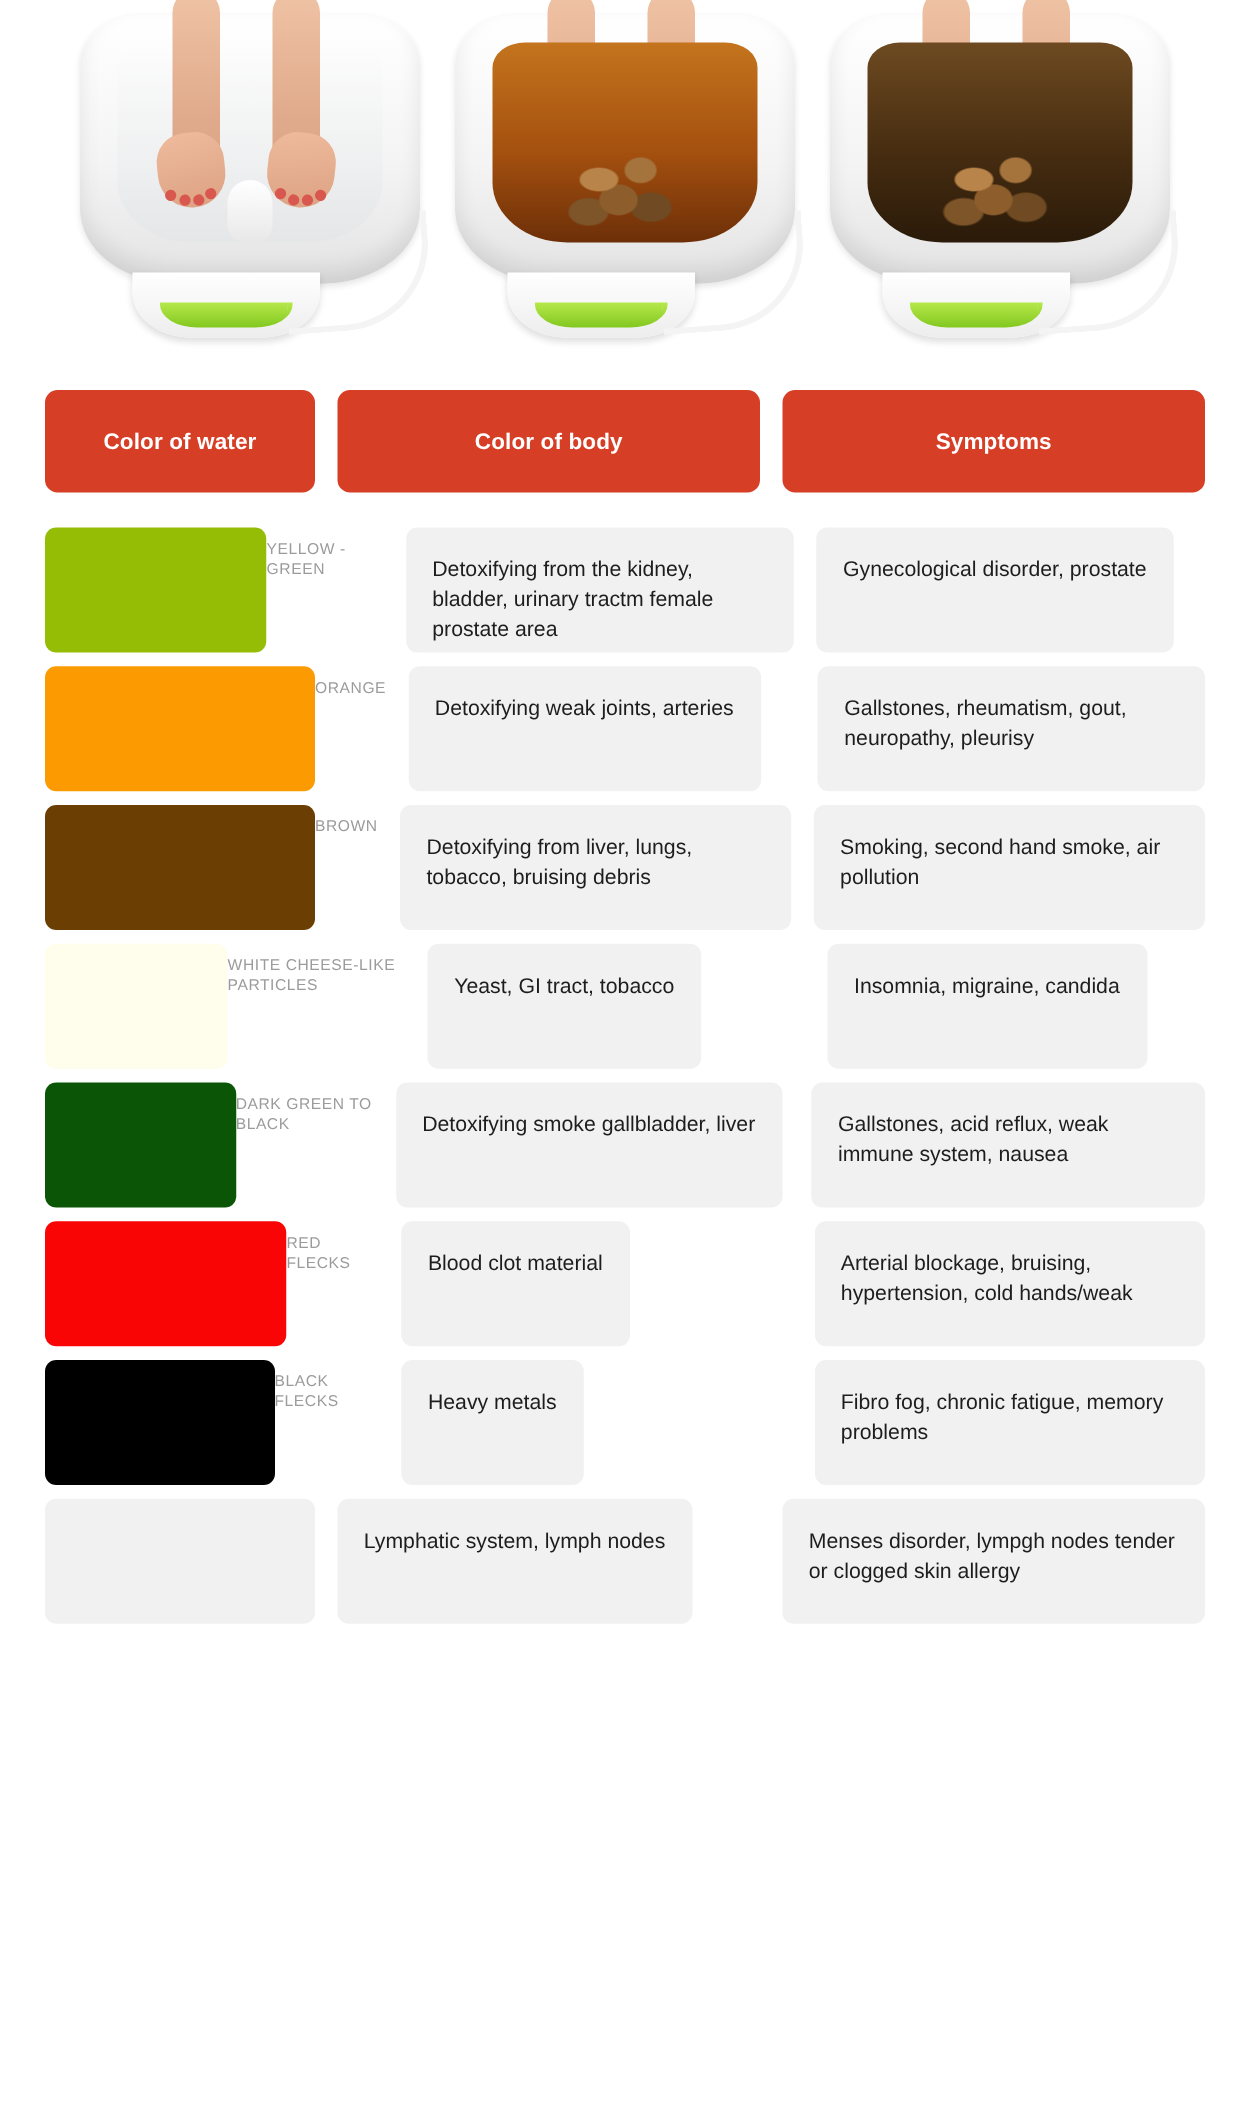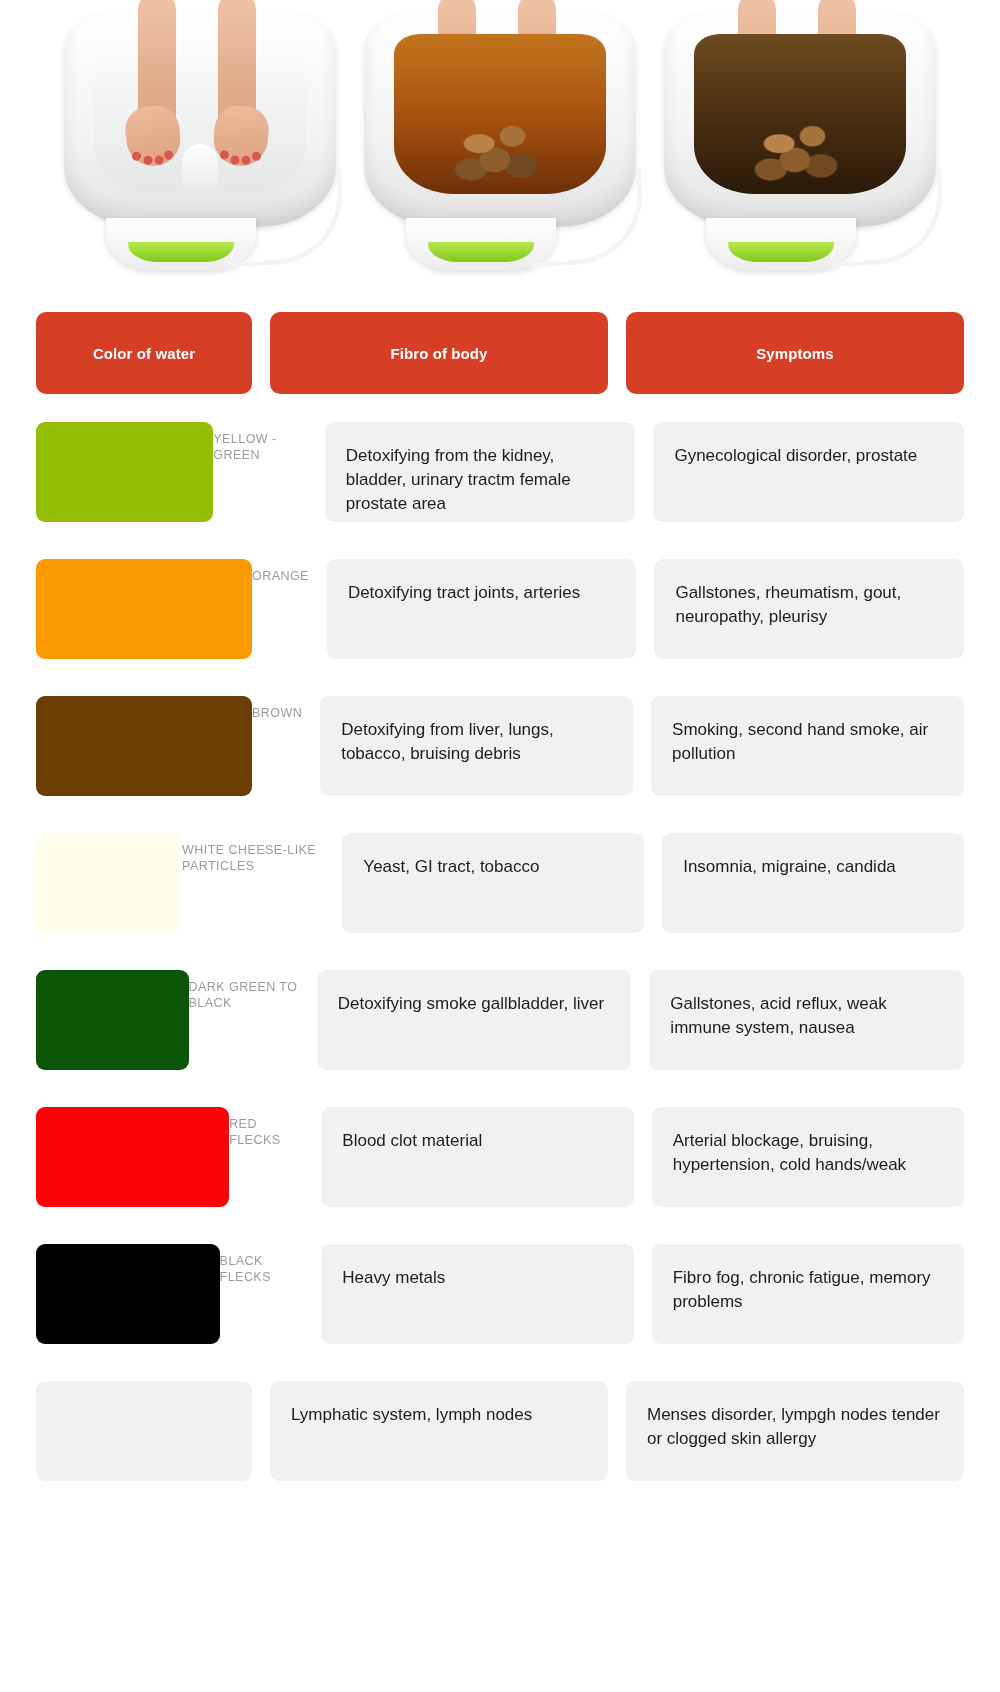--- a/index.html
+++ b/index.html
@@ -136,21 +136,21 @@
   .cell-text  { flex: 1 1 0; min-width: 0; }
 
   .hdr {
     background: #d63e25;
     color: #ffffff;
     border-radius: 10px;
     height: 82px;
     display: flex;
     align-items: center;
     justify-content: center;
-    font-size: 15px;
+    font-size: 18px;
     font-weight: bold;
     letter-spacing: .1px;
   }
 
   .data-row { margin-bottom: 11px; }
   .swatch-col { flex: 0 0 216px; display: flex; flex-direction: row; }
   .swatch {
     height: 100px;
     border-radius: 9px;
     width: 216px;
@@ -166,21 +166,21 @@
   }
   .info {
     background: #f1f1f1;
     border-radius: 9px;
     padding: 22px 22px 22px 21px;
     font-size: 17px;
     line-height: 1.42;
     color: #1d1d1d;
     height: 100px;
   }
-  .info-col { flex: 1 1 0; min-width: 0; display:flex; flex-direction:column; }
+  .info-col { flex: 1 1 0; min-width: 0; display:flex; flex-direction:row; }
   .info-spacer { height: 9px; min-height: 17px; margin-top: 9px; }
 </style>
 </head>
 <body>
 
 <div id="page">
 
   <div class="hero">
     <div class="hero-inner">
 
@@ -240,21 +240,21 @@
     </div>
   </div>
 
   <div class="table">
 
     <div class="row header-row">
       <div class="cell-color">
         <div class="hdr">Color of water</div>
       </div>
       <div class="cell-text">
-        <div class="hdr">Fibro of body</div>
+        <div class="hdr">Color of body</div>
       </div>
       <div class="cell-text">
         <div class="hdr">Symptoms</div>
       </div>
     </div>
 
     <div id="rows-host">
         <div class="row data-row">
           <div class="swatch-col">
             <div class="swatch" style="background: rgb(149, 189, 5);"></div>
@@ -268,21 +268,21 @@
             <div class="info">Gynecological disorder, prostate</div>
             <div class="info-spacer"></div>
           </div>
         </div>
         <div class="row data-row">
           <div class="swatch-col">
             <div class="swatch" style="background: rgb(252, 154, 2);"></div>
             <div class="swatch-label">ORANGE</div>
           </div>
           <div class="info-col">
-            <div class="info">Detoxifying tract joints, arteries</div>
+            <div class="info">Detoxifying weak joints, arteries</div>
             <div class="info-spacer"></div>
           </div>
           <div class="info-col">
             <div class="info">Gallstones, rheumatism, gout, neuropathy, pleurisy</div>
             <div class="info-spacer"></div>
           </div>
         </div>
         <div class="row data-row">
           <div class="swatch-col">
             <div class="swatch" style="background: rgb(107, 63, 3);"></div>

